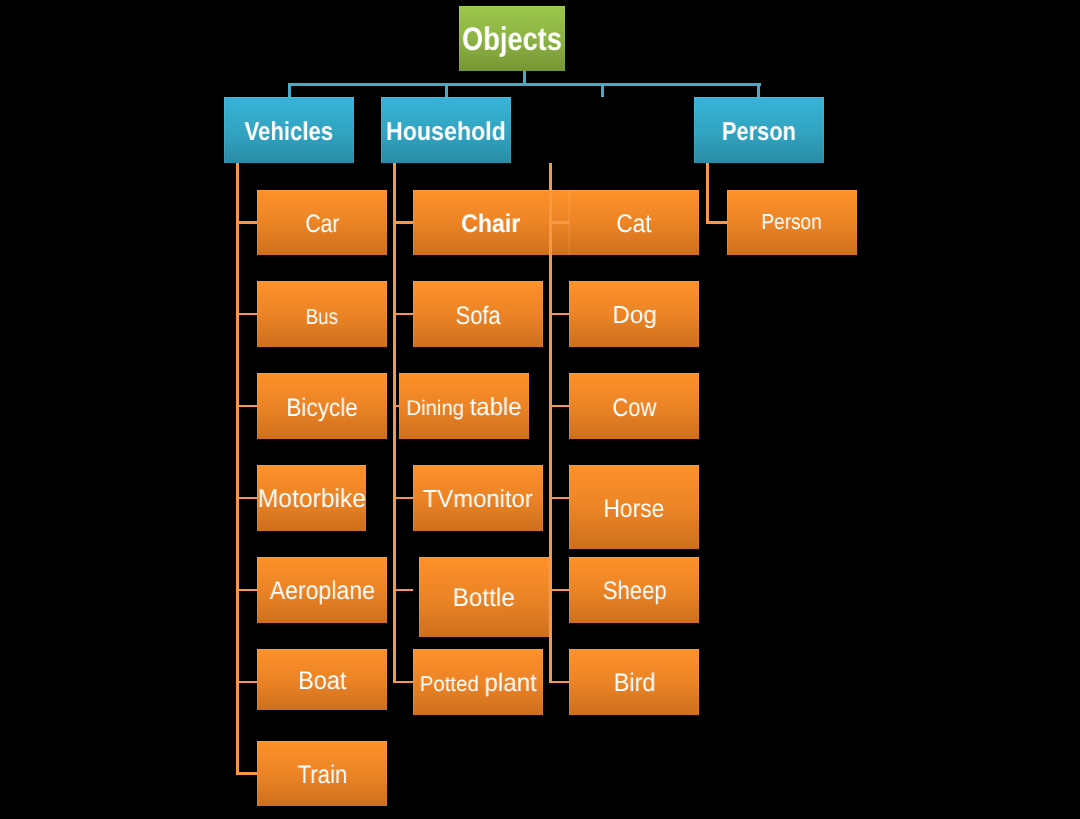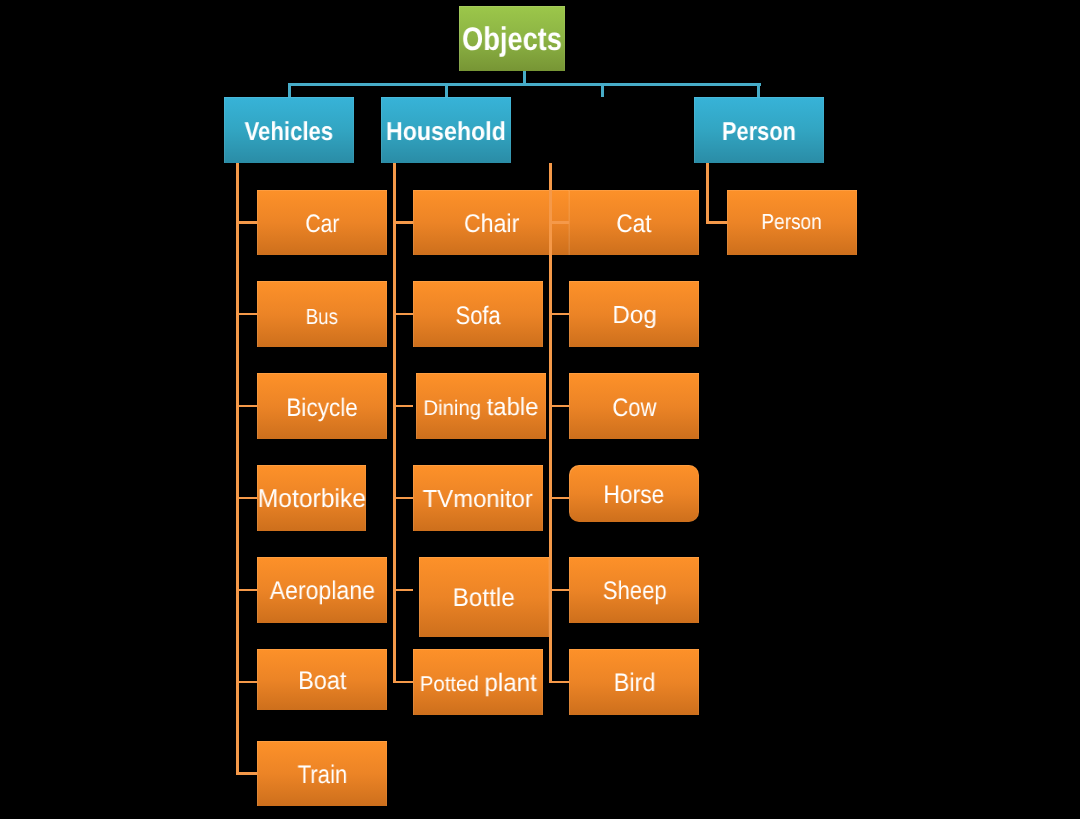--- a/index.html
+++ b/index.html
@@ -100,29 +100,29 @@
       <div class="oconn" style="left: 235.8px; top: 680.55px; width: 21.2px; height: 2.2px;"></div>
       <div class="node l2" style="left: 257px; top: 648.75px; width: 130.2px; height: 61px;">
         <span class="lbl" style="font-size: 25.6px; transform: scaleX(0.918);">Boat</span>
       </div>
       <div class="oconn" style="left: 235.8px; top: 772.38px; width: 21.2px; height: 2.2px;"></div>
       <div class="node l2" style="left: 257px; top: 740.58px; width: 130.2px; height: 65.8px;">
         <span class="lbl" style="font-size: 25.4px; transform: scaleX(0.872);">Train</span>
       </div>
       <div class="oconn" style="left: 393.3px; top: 162.8px; width: 2.8px; height: 519.95px;"></div>
       <div class="oconn" style="left: 393.3px; top: 221.4px; width: 19.8px; height: 2.2px;"></div>
-      <div class="node l2" style="left: 413.1px; top: 189.6px; width: 156px; height: 65.8px;">
+      <div class="node l2" style="left: 413.1px; top: 189.6px; width: 156px; height: 65.8px; font-weight: bold;">
         <span class="lbl" style="font-size: 25.6px; transform: scaleX(0.904);">Chair</span>
       </div>
       <div class="oconn" style="left: 393.3px; top: 313.23px; width: 19.8px; height: 2.2px;"></div>
       <div class="node l2" style="left: 413.1px; top: 281.43px; width: 130.2px; height: 65.8px;">
         <span class="lbl" style="font-size: 25.4px; transform: scaleX(0.865);">Sofa</span>
       </div>
       <div class="oconn" style="left: 393.3px; top: 405.06px; width: 19.8px; height: 2.2px;"></div>
-      <div class="node l2" style="left: 416px; top: 373.26px; width: 130.2px; height: 65.8px;">
+      <div class="node l2" style="left: 399px; top: 373.26px; width: 130.2px; height: 65.8px;">
         <span class="lbl" style="display: inline; transform: scaleX(0.96); top: 2.1px;"><span style="font-size: 21.2px;">Dining </span><span style="font-size: 24.8px;">table</span></span>
       </div>
       <div class="oconn" style="left: 393.3px; top: 496.89px; width: 19.8px; height: 2.2px;"></div>
       <div class="node l2" style="left: 413.1px; top: 465.09px; width: 130.2px; height: 65.8px;">
         <span class="lbl" style="font-size: 24.6px; transform: scaleX(0.971);">TVmonitor</span>
       </div>
       <div class="oconn" style="left: 393.3px; top: 588.72px; width: 19.8px; height: 2.2px;"></div>
       <div class="node l2" style="left: 419px; top: 556.92px; width: 130.2px; height: 80px;">
         <span class="lbl" style="font-size: 25.6px; transform: scaleX(0.95);">Bottle</span>
       </div>
@@ -137,21 +137,21 @@
       </div>
       <div class="oconn" style="left: 549.4px; top: 313.23px; width: 19.8px; height: 2.2px;"></div>
       <div class="node l2" style="left: 569.2px; top: 281.43px; width: 130.2px; height: 65.8px;">
         <span class="lbl" style="font-size: 24.6px; transform: scaleX(0.982);">Dog</span>
       </div>
       <div class="oconn" style="left: 549.4px; top: 405.06px; width: 19.8px; height: 2.2px;"></div>
       <div class="node l2" style="left: 569px; top: 373.26px; width: 130.2px; height: 65.8px;">
         <span class="lbl" style="font-size: 25.4px; transform: scaleX(0.865);">Cow</span>
       </div>
       <div class="oconn" style="left: 549.4px; top: 496.89px; width: 19.8px; height: 2.2px;"></div>
-      <div class="node l2" style="left: 569.2px; top: 465.09px; width: 130.2px; height: 57px; border-radius: 10px;">
+      <div class="node l2" style="left: 569.2px; top: 465.09px; width: 130.2px; height: 84px;">
         <span class="lbl" style="font-size: 25.4px; transform: scaleX(0.899);">Horse</span>
       </div>
       <div class="oconn" style="left: 549.4px; top: 588.72px; width: 19.8px; height: 2.2px;"></div>
       <div class="node l2" style="left: 569.2px; top: 556.92px; width: 130.2px; height: 65.8px;">
         <span class="lbl" style="font-size: 25.4px; transform: scaleX(0.87);">Sheep</span>
       </div>
       <div class="oconn" style="left: 549.4px; top: 680.55px; width: 19.8px; height: 2.2px;"></div>
       <div class="node l2" style="left: 569.2px; top: 648.75px; width: 130.2px; height: 65.8px;">
         <span class="lbl" style="font-size: 25.4px; transform: scaleX(0.925);">Bird</span>
       </div>

